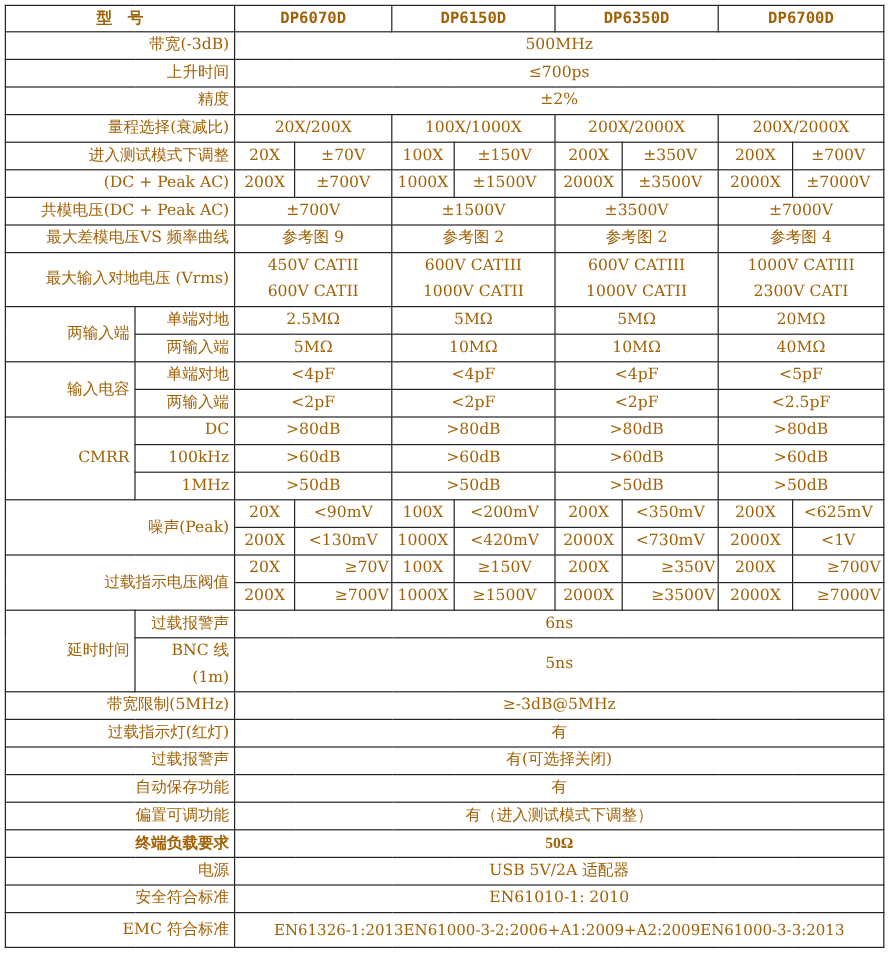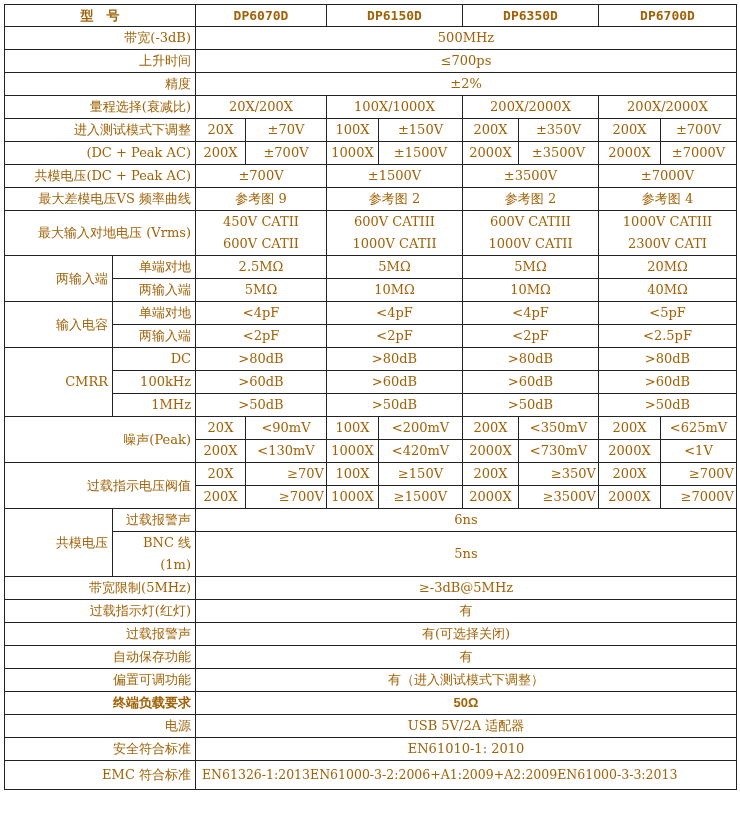--- a/index.html
+++ b/index.html
@@ -19,23 +19,23 @@
     line-height: 20px;
     white-space: nowrap;
     overflow: hidden;
   }
   .spec td.c { text-align: center; }
   .spec td.l { text-align: right; }
   .spec tr.hdr td { font-family: "DejaVu Sans Mono", "Liberation Mono", monospace; font-weight: bold; font-size: 13px; text-align: center; height: 21px; }
   .spec td.lab { text-align: right; padding-left: 6px; }
   .spec td.tall { height: 44px; }
   .spec td.tall2 { line-height: 22px; }
-  .spec .bold { font-weight: bold; font-family: Liberation Sans, sans-serif; }
+  .spec .bold { font-weight: bold; font-family: Liberation Serif, serif; }
   .spec td.nopad { padding: 0 2px; margin-top: 28px; }
-  .emc { display: flex; justify-content: flex-start; padding: 0 6px; font-size: 12.5px; }
+  .emc { display: flex; justify-content: center; padding: 0 6px; font-size: 12.5px; }
 </style>
 </head>
 <body>
 
 <table class="spec">
   <colgroup>
     <col style="width:108px">
     <col style="width:83px">
     <col style="width:50px">
     <col style="width:81px">
@@ -231,21 +231,21 @@
     <td class="l nopad">≥700V</td>
     <td class="c nopad">1000X</td>
     <td class="c nopad">≥1500V</td>
     <td class="c nopad">2000X</td>
     <td class="l nopad">≥3500V</td>
     <td class="c nopad">2000X</td>
     <td class="l nopad">≥7000V</td>
   </tr>
 
   <tr>
-    <td rowspan="2" class="lab">共模电压</td>
+    <td rowspan="2" class="lab">延时时间</td>
     <td class="lab">过载报警声</td>
     <td colspan="8" class="c">6ns</td>
   </tr>
   <tr>
     <td class="lab tall tall2">
           <div>BNC 线</div>
           <div>(1m)</div>
         </td>
     <td colspan="8" class="c tall">5ns</td>
   </tr>

